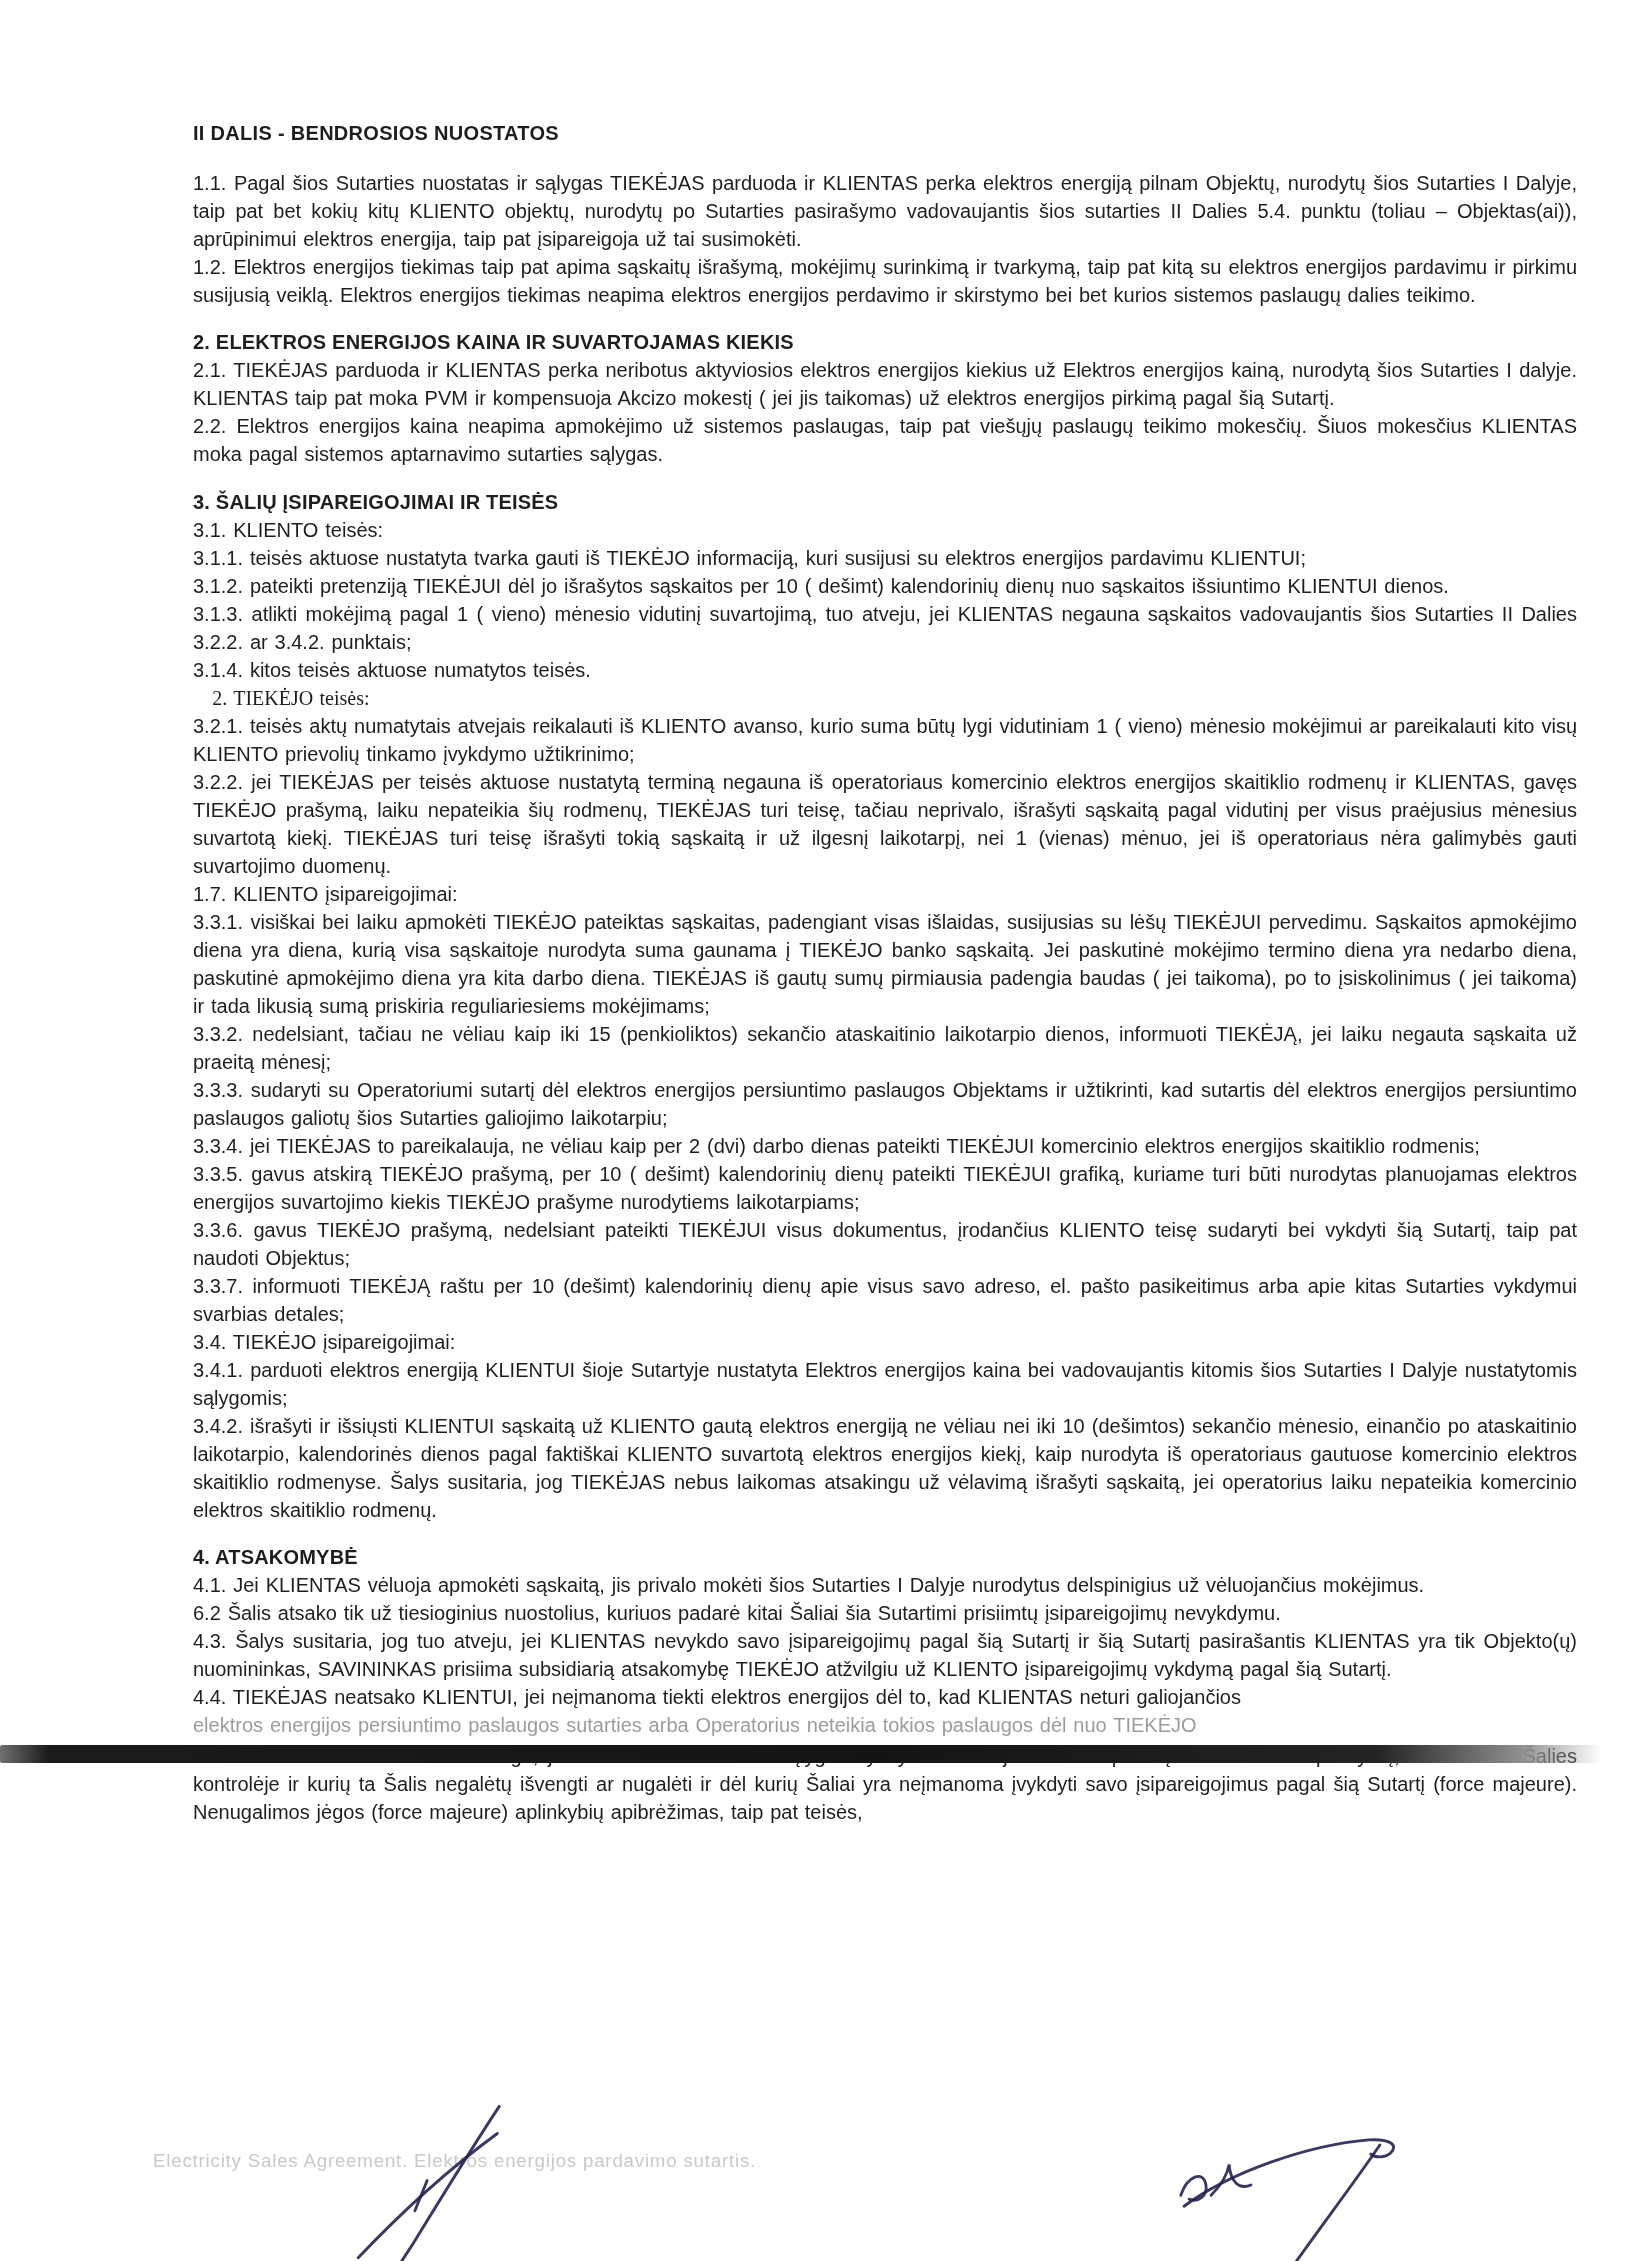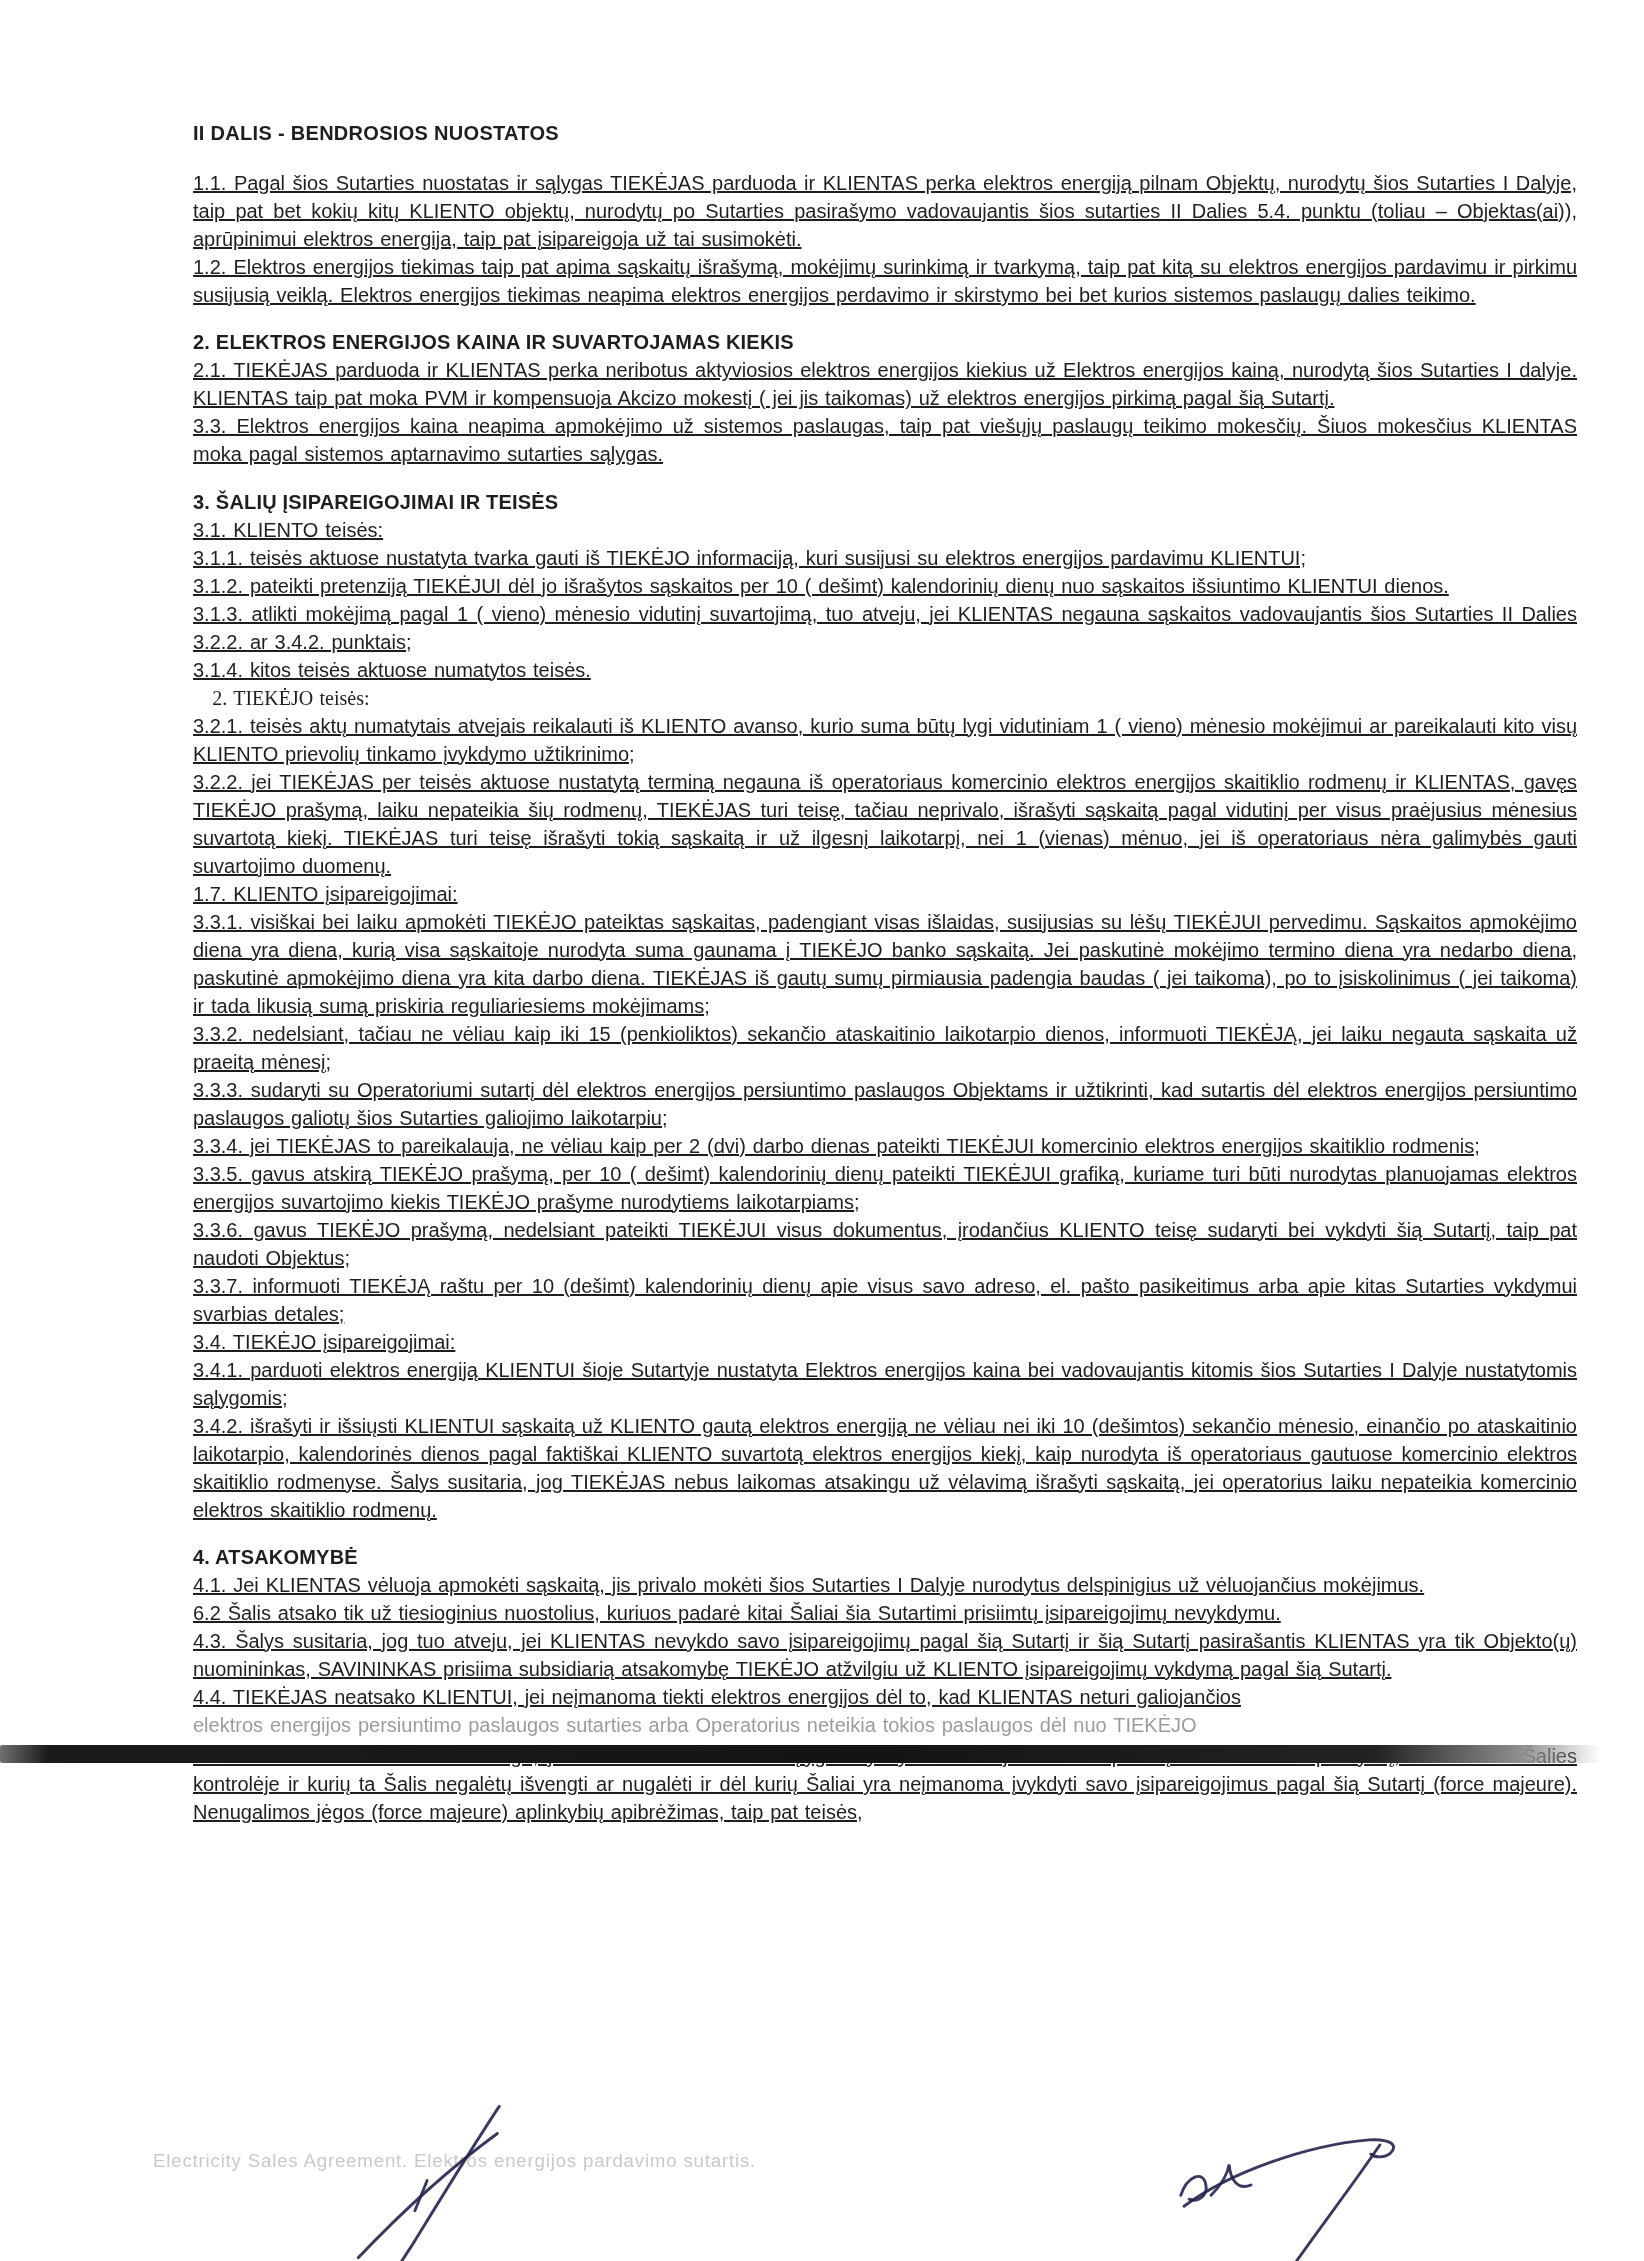--- a/index.html
+++ b/index.html
@@ -13,21 +13,21 @@
   }
   .page-content{
     position:absolute;
     left:193px;
     top:119px;
     width:1384px;
   }
   .blk{font-size:20px;line-height:28px;}
   .title{font-weight:700;margin-bottom:22px;letter-spacing:0.3px;}
   .heading{font-weight:700;margin-top:19.3px;letter-spacing:0.2px;}
-  .para{text-align:justify;word-spacing:1.3px;text-decoration:underline;}
+  .para{text-align:justify;word-spacing:1.3px;}
   .para-indent{text-align:justify;word-spacing:1.3px;padding-left:19.3px;font-family:Liberation Serif, serif;}
   .faded{
     text-align:justify;word-spacing:1.3px;
     color:#4a4a4a;opacity:.55;filter:blur(0.5px);
   }
   .bar{
     height:17.4px;
     width:1601px;
     margin:6.4px 0 -20.6px -193px;
     background:linear-gradient(90deg,#707070 0,#1b1b1b 3%,#141414 55%,#232323 86%,#8f8f8f 95%,rgba(140,140,140,0) 100%);
@@ -61,21 +61,21 @@
 <body>
 
 <main>
 
   <div class="page-content">
       <div class="blk title">II DALIS - BENDROSIOS NUOSTATOS</div>
       <div class="blk para">1.1. Pagal šios Sutarties nuostatas ir sąlygas TIEKĖJAS parduoda ir KLIENTAS perka elektros energiją pilnam Objektų, nurodytų šios Sutarties I Dalyje, taip pat bet kokių kitų KLIENTO  objektų, nurodytų po Sutarties pasirašymo vadovaujantis šios sutarties II Dalies 5.4. punktu (toliau – Objektas(ai)), aprūpinimui elektros energija, taip pat įsipareigoja už tai susimokėti.</div>
       <div class="blk para">1.2. Elektros energijos tiekimas taip pat apima sąskaitų išrašymą, mokėjimų surinkimą ir tvarkymą, taip pat kitą su elektros energijos pardavimu ir pirkimu susijusią veiklą. Elektros energijos tiekimas neapima elektros energijos perdavimo ir skirstymo bei bet kurios sistemos paslaugų dalies teikimo.</div>
       <div class="blk heading">2. ELEKTROS ENERGIJOS KAINA IR SUVARTOJAMAS  KIEKIS</div>
       <div class="blk para">2.1. TIEKĖJAS   parduoda ir KLIENTAS   perka neribotus aktyviosios elektros energijos kiekius už Elektros energijos kainą, nurodytą šios Sutarties I dalyje. KLIENTAS taip pat moka PVM ir kompensuoja Akcizo mokestį ( jei jis taikomas) už elektros energijos pirkimą pagal šią Sutartį.</div>
-      <div class="blk para">3.3. Elektros energijos kaina neapima apmokėjimo už sistemos paslaugas, taip pat viešųjų paslaugų teikimo mokesčių. Šiuos mokesčius KLIENTAS moka pagal sistemos aptarnavimo sutarties sąlygas.</div>
+      <div class="blk para">2.2. Elektros energijos kaina neapima apmokėjimo už sistemos paslaugas, taip pat viešųjų paslaugų teikimo mokesčių. Šiuos mokesčius KLIENTAS moka pagal sistemos aptarnavimo sutarties sąlygas.</div>
       <div class="blk heading">3. ŠALIŲ ĮSIPAREIGOJIMAI IR TEISĖS</div>
       <div class="blk para">3.1. KLIENTO teisės:</div>
       <div class="blk para">3.1.1. teisės aktuose nustatyta tvarka gauti iš TIEKĖJO informaciją, kuri susijusi su elektros energijos pardavimu KLIENTUI;</div>
       <div class="blk para">3.1.2. pateikti pretenziją TIEKĖJUI dėl jo išrašytos sąskaitos per  10 ( dešimt) kalendorinių dienų nuo  sąskaitos  išsiuntimo KLIENTUI dienos.</div>
       <div class="blk para">3.1.3. atlikti mokėjimą pagal 1 ( vieno) mėnesio vidutinį suvartojimą, tuo atveju, jei KLIENTAS negauna sąskaitos vadovaujantis šios Sutarties II Dalies 3.2.2. ar 3.4.2. punktais;</div>
       <div class="blk para">3.1.4. kitos teisės aktuose numatytos teisės.</div>
       <div class="blk para-indent">2. TIEKĖJO teisės:</div>
       <div class="blk para">3.2.1. teisės aktų numatytais atvejais reikalauti iš KLIENTO avanso, kurio suma būtų lygi vidutiniam 1 ( vieno) mėnesio mokėjimui ar pareikalauti kito visų KLIENTO prievolių tinkamo įvykdymo užtikrinimo;</div>
       <div class="blk para">3.2.2. jei TIEKĖJAS per teisės aktuose nustatytą terminą negauna iš operatoriaus komercinio elektros energijos skaitiklio rodmenų ir KLIENTAS, gavęs TIEKĖJO prašymą, laiku nepateikia šių rodmenų, TIEKĖJAS turi teisę, tačiau neprivalo, išrašyti sąskaitą pagal vidutinį per visus praėjusius mėnesius suvartotą kiekį. TIEKĖJAS turi teisę išrašyti tokią sąskaitą ir už ilgesnį laikotarpį, nei 1 (vienas) mėnuo, jei iš operatoriaus nėra galimybės gauti suvartojimo duomenų.</div>
       <div class="blk para">1.7. KLIENTO įsipareigojimai:</div>

